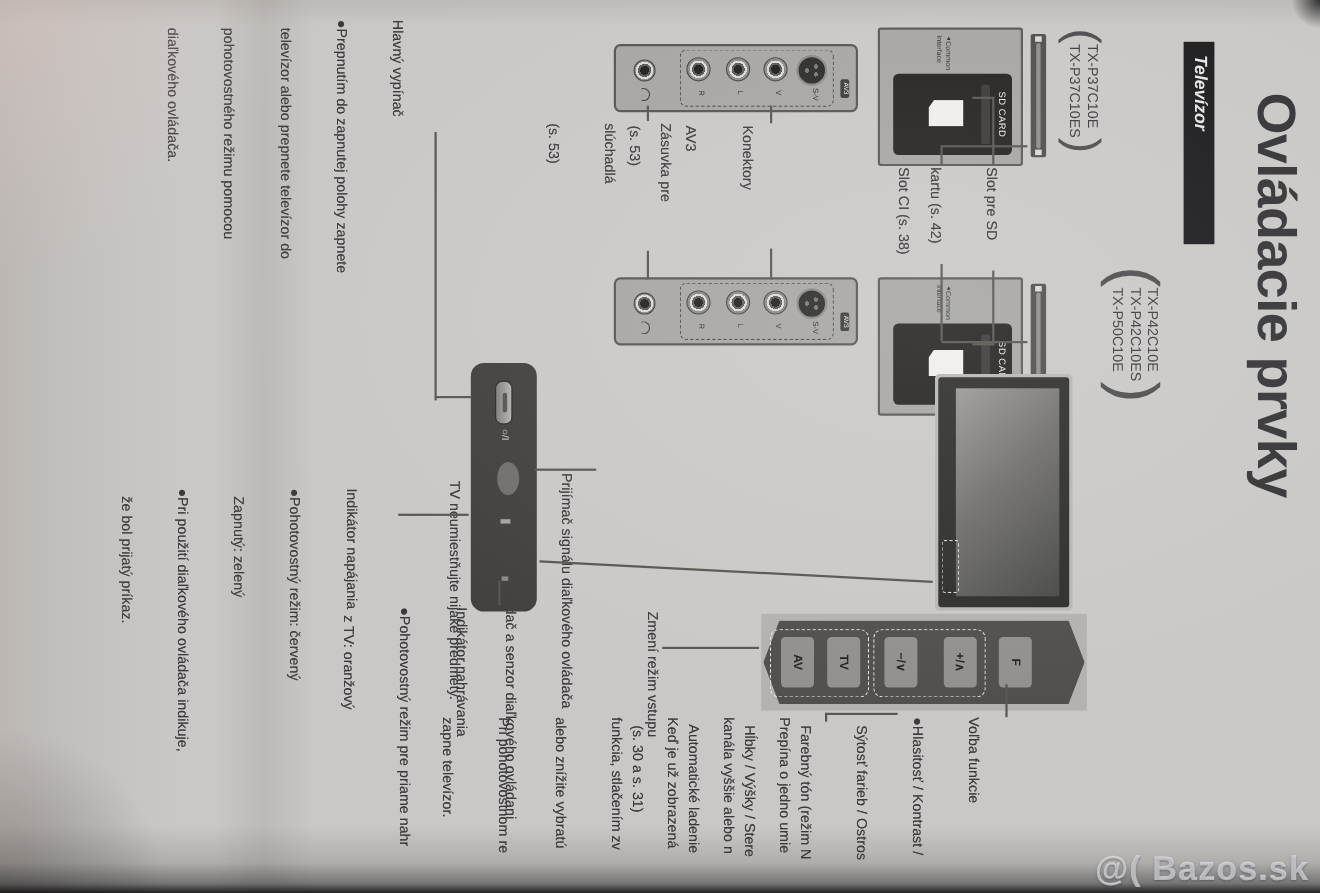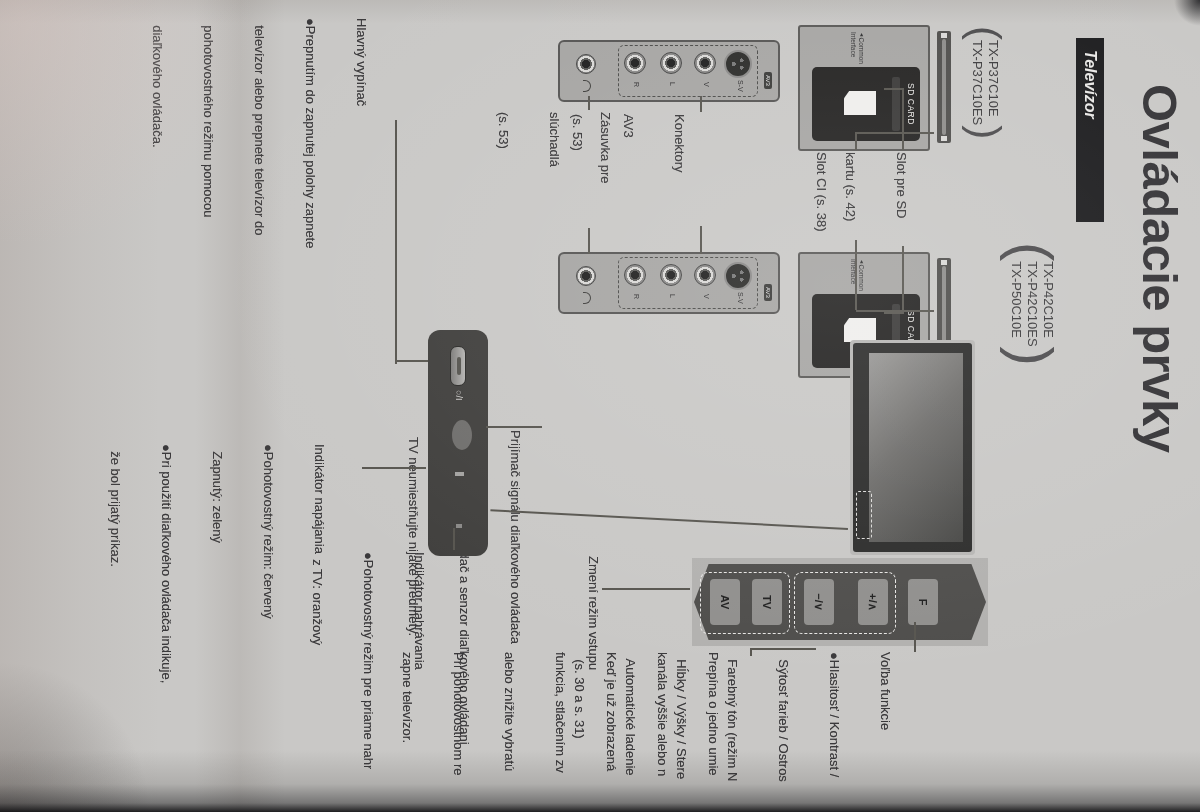--- a/index.html
+++ b/index.html
@@ -270,13 +270,14 @@
     <div class="hl" style="left:648px;top:448px;width:8px;"></div>
     <div class="vl" style="left:588px;top:510px;height:88px;"></div>
     <div class="vl" style="left:426px;top:658px;height:56px;"></div>
     <div class="vl" style="left:360px;top:772px;height:32px;"></div>
     <div class="hl" style="left:120px;top:803px;width:244px;"></div>
     <div class="vl" style="left:467px;top:774px;height:64px;"></div>
     <div class="hl" style="left:528px;top:745px;width:22px;"></div>
   </div>
 
   <div class="overlay"></div>
+  <div class="watermark">@( Bazos.sk</div>
 </div>
 
 </body></html>

